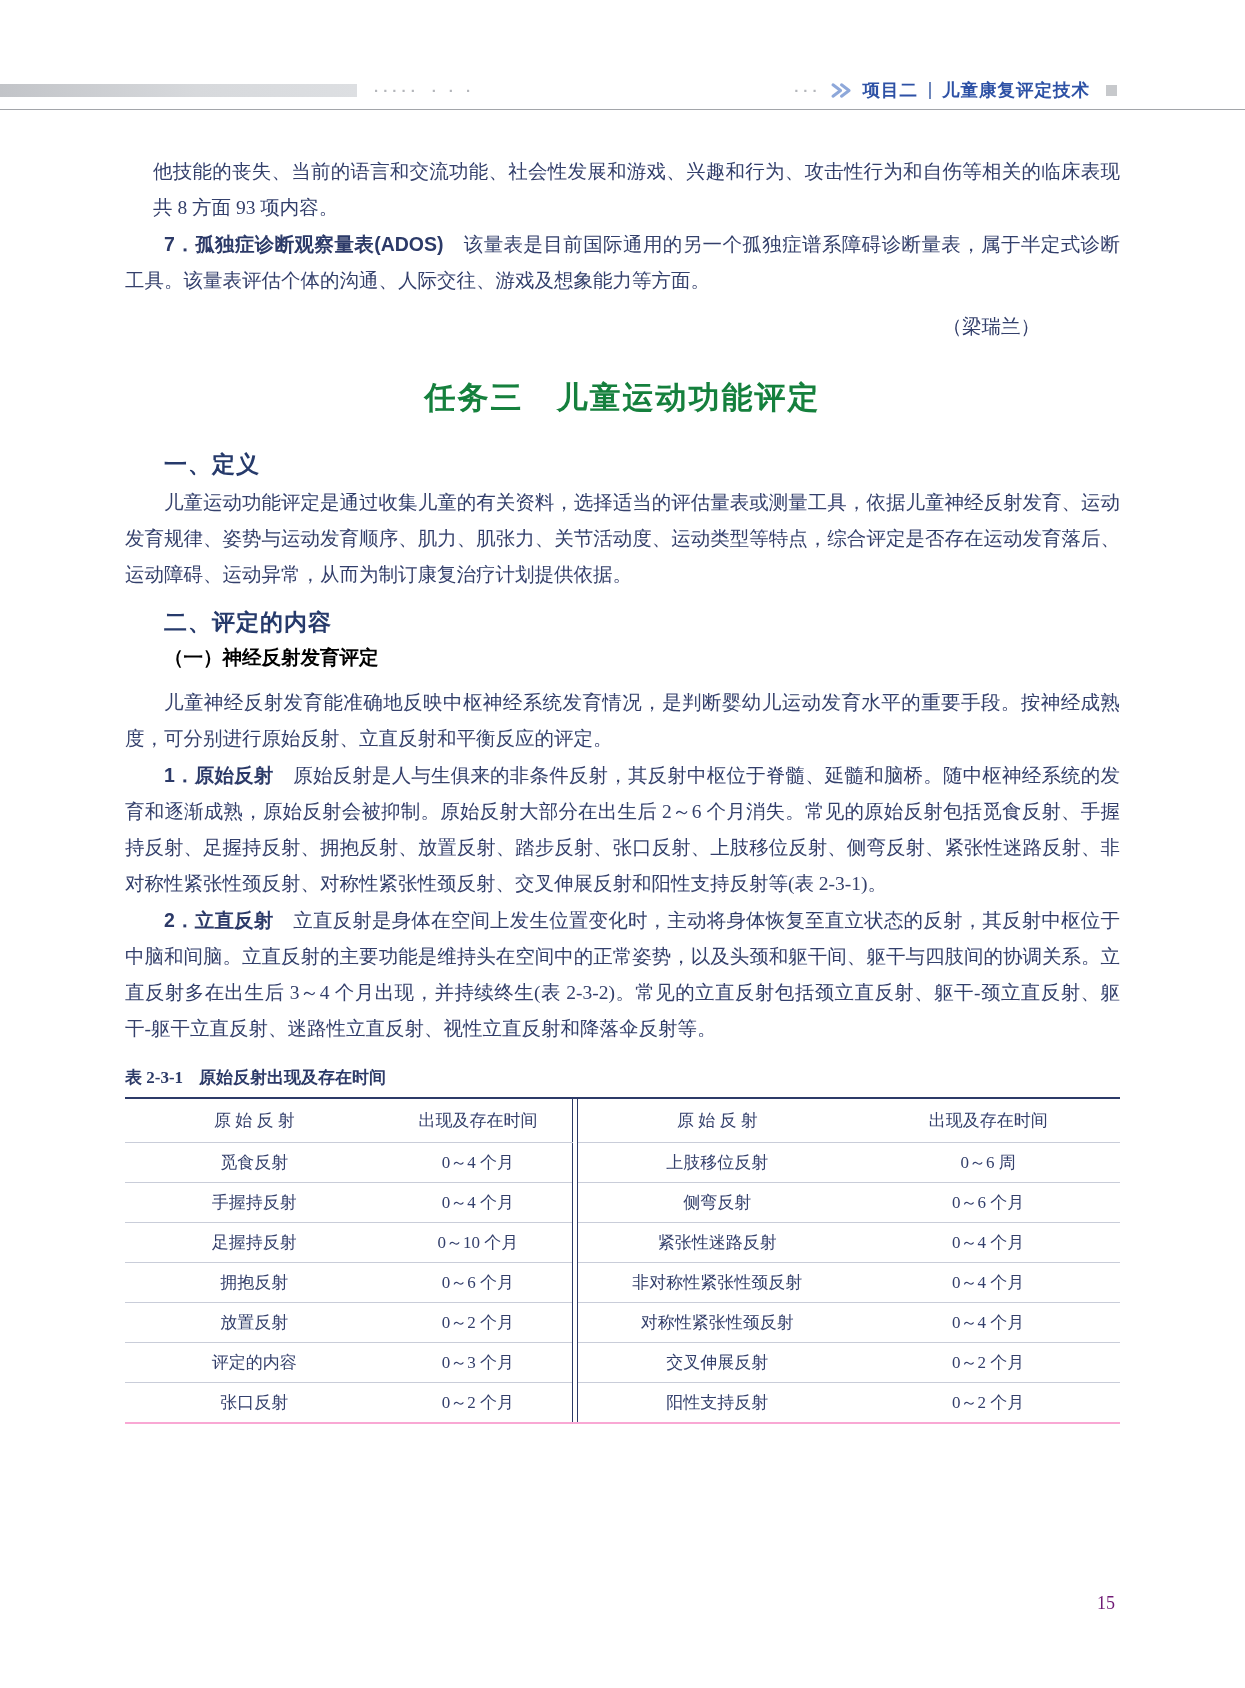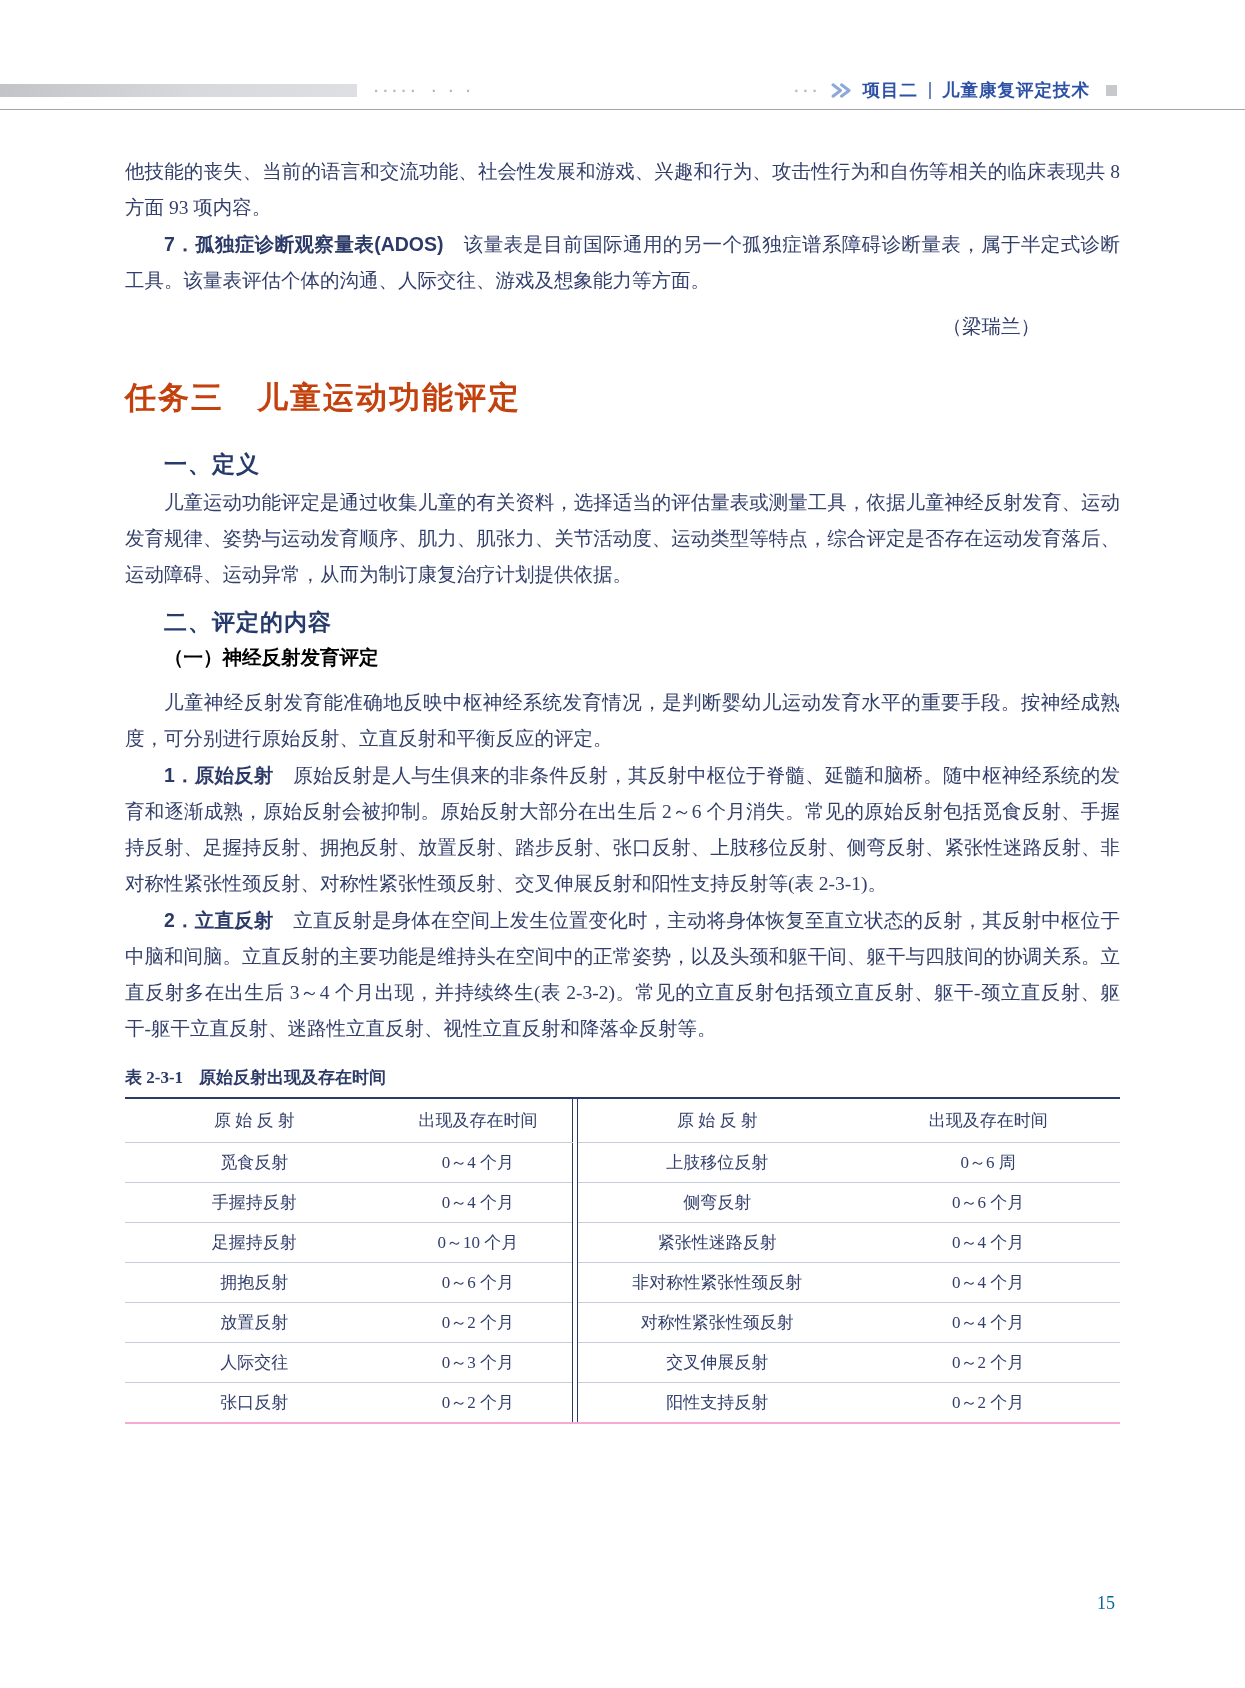--- a/index.html
+++ b/index.html
@@ -33,29 +33,29 @@
   }
   .vsep { display:inline-block; width:2px; height:17px; background:#6d86bb; margin:0 11px; }
   .gray-square { display:inline-block; width:11px; height:11px; background:#c7c9cc; margin-left:16px; }
 
   
   .content { padding:44px 125px 0 125px; }
   p.body {
     font-size:19.5px; line-height:36px; text-align:justify;
     text-indent:2em; color:#333f6b;
   }
-  p.body.noindent { text-indent:0; }
+  p.body.noindent { text-indent:0;margin-left:28px; }
   .lead { font-weight:bold; font-family:"Liberation Sans","DejaVu Sans",sans-serif; color:#2c3a68;margin-top:16px; }
 
   .author { margin-top:10px; padding-right:80px; text-align:right; font-size:19.5px; line-height:36px; }
 
   h1.task-title {
-    margin:32px 0 30px 0; text-align:left;
+    margin:32px 0 30px 0; text-align:center;
     font-family:"Liberation Sans","DejaVu Sans",sans-serif;
-    font-size:31px; font-weight:bold; color:#c2410c; letter-spacing:2px; line-height:42px;
+    font-size:31px; font-weight:bold; color:#15803d; letter-spacing:2px; line-height:42px;
   }
   h2.sec {
     margin:14px 0 6px 39px;
     font-family:"Liberation Sans","DejaVu Sans",sans-serif;
     font-size:23px; font-weight:600; color:#263a6b; line-height:30px; letter-spacing:1px;
   }
   h3.subsec {
     margin:6px 0 14px 39px;
     font-family:"Liberation Sans","DejaVu Sans",sans-serif;
     font-size:19.5px; font-weight:bold; color:#000000; line-height:28px;
@@ -77,21 +77,21 @@
     border-bottom:1px solid #c9cdd9;
   }
   .reflex-table tr:first-child th { padding:10px 4px; }
   .reflex-table tr:last-child td { border-bottom:none; }
   td.tdiv {
     width:5px; padding:0;
     border-left:1px solid #2c3a68; border-right:1px solid #2c3a68;
     border-bottom:none;
   }
 
-  .page-number { position:absolute; right:130px; bottom:74px; font-size:18px; color:#0369a1; }
+  .page-number { position:absolute; right:130px; bottom:74px; font-size:18px; color:#701a75; }
 </style>
 </head>
 <body>
 
 <div class="page">
 
   <header class="page-header">
     <div class="accent-bar"></div>
     <div class="dots-left">
       <span class="dots-a">· · · · ·</span><span class="dots-b">· · ·</span>
@@ -177,21 +177,21 @@
         <td>非对称性紧张性颈反射</td>
         <td>0～4 个月</td>
       </tr>
       <tr>
         <td>放置反射</td>
         <td>0～2 个月</td>
         <td>对称性紧张性颈反射</td>
         <td>0～4 个月</td>
       </tr>
       <tr>
-        <td>人际交往</td>
+        <td>评定的内容</td>
         <td>0～3 个月</td>
         <td>交叉伸展反射</td>
         <td>0～2 个月</td>
       </tr>
       <tr>
         <td>张口反射</td>
         <td>0～2 个月</td>
         <td>阳性支持反射</td>
         <td>0～2 个月</td>
       </tr>

